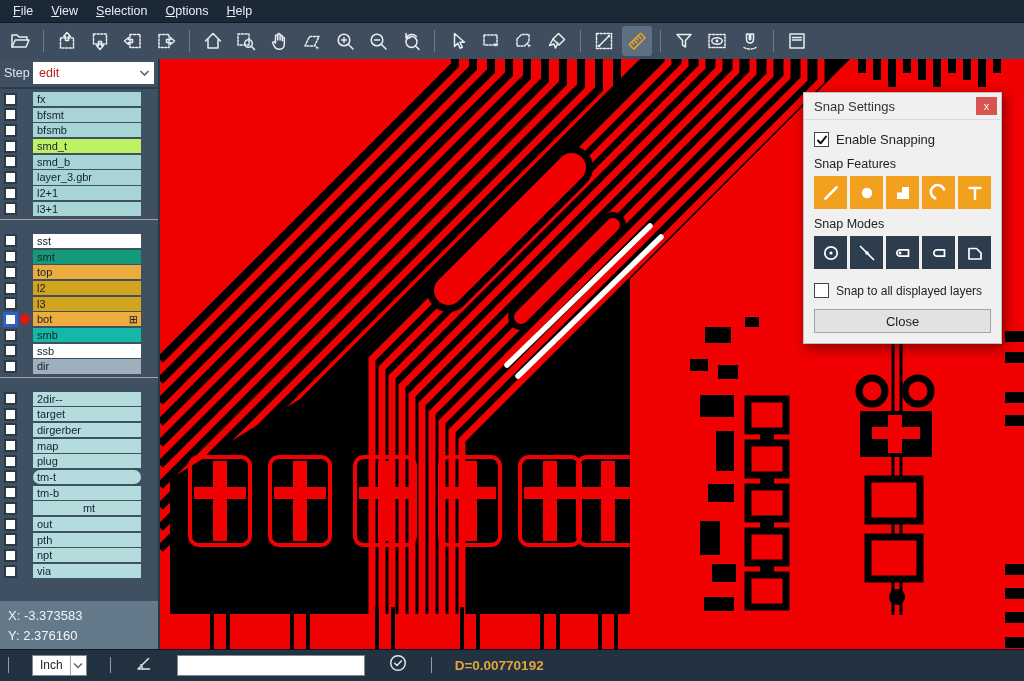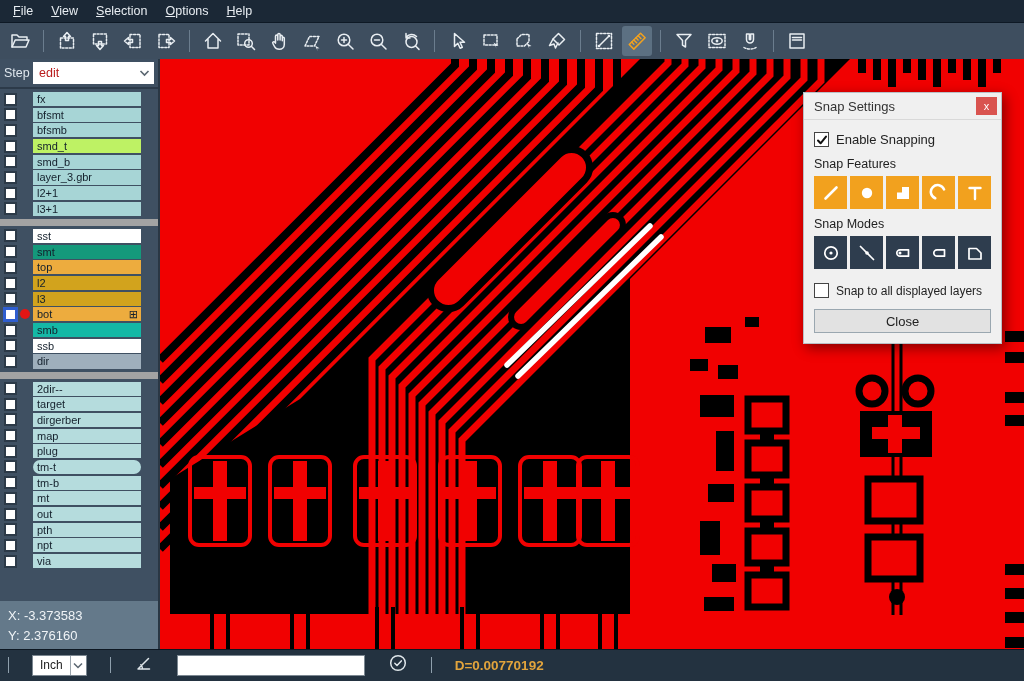--- a/index.html
+++ b/index.html
@@ -20,21 +20,21 @@
   .tbtn.active { background:#5c7082; }
   .tbtn svg { stroke:#e9eef2; fill:none; stroke-width:1.5; stroke-linejoin:round; stroke-linecap:round; }
   .tsep { width:1px; height:22px; background:#6b7d8e; margin:0 5px; flex:none; }
   
   .main { display:flex; height:590px; }
   .sidebar { width:160px; background:#3f5062; display:flex; flex-direction:column; flex:none; border-right:2px solid #2a3744; }
   .step-row { height:30px; display:flex; align-items:center; padding-left:4px; gap:4px; border-bottom:2px solid #2c3a49; flex:none; }
   .step-label { color:#dfe7ee; font-size:12.5px; width:25px; flex:none; }
   .step-select { width:121px; height:22px; background:#fff; display:flex; align-items:center; justify-content:space-between; padding:0 4px 0 6px; font-size:12.5px; color:#b91c1c; }
   .layer-list { flex:1; padding-top:3px; overflow:hidden; }
-  .layer-group + .layer-group { border-top:7px solid #a3a3a3; margin-top:3px; padding-top:3px; }
+  .layer-group + .layer-group { border-top:1px solid #a3a3a3; margin-top:3px; padding-top:14px; }
   .layer-row { display:flex; align-items:center; height:14.1px; margin-bottom:1.6px; }
   .lr-check { width:13px; height:13px; background:#fff; border:2px solid #2c3a48; margin-left:4px; flex:none; }
   .lr-check.selected { border-color:#2f5ecf; box-shadow:0 0 0 1px #2f5ecf; }
   .lr-gap { width:16px; height:100%; flex:none; display:flex; align-items:center; justify-content:center; }
   .lr-dot { width:10px; height:10px; border-radius:50%; background:#e31515; }
   .lr-label { width:108px; height:100%; font-size:11px; color:#14202c; display:flex; align-items:center; justify-content:space-between; padding-left:4px; }
   .lr-grid { margin-right:3px; font-size:11px; line-height:1; }
   .coords { height:48px; background:#64798a; color:#f0f4f7; font-size:13px; padding:5px 0 0 8px; line-height:20px; flex:none; }
   .canvas { flex:1; position:relative; background:#f10101; overflow:hidden; }
   
@@ -406,21 +406,21 @@
           <div class="layer-row">
             <span class="lr-check"></span>
             <span class="lr-gap"></span>
             <div class="lr-label" style="background: rgb(181, 220, 221);">
               <span>tm-b</span>
             </div>
           </div>
           <div class="layer-row">
             <span class="lr-check"></span>
             <span class="lr-gap"></span>
-            <div class="lr-label" style="background: rgb(181, 220, 221);">
+            <div class="lr-label" style="background: rgb(181, 220, 221); justify-content: center;">
               <span>mt</span>
             </div>
           </div>
           <div class="layer-row">
             <span class="lr-check"></span>
             <span class="lr-gap"></span>
             <div class="lr-label" style="background: rgb(181, 220, 221);">
               <span>out</span>
             </div>
           </div>

